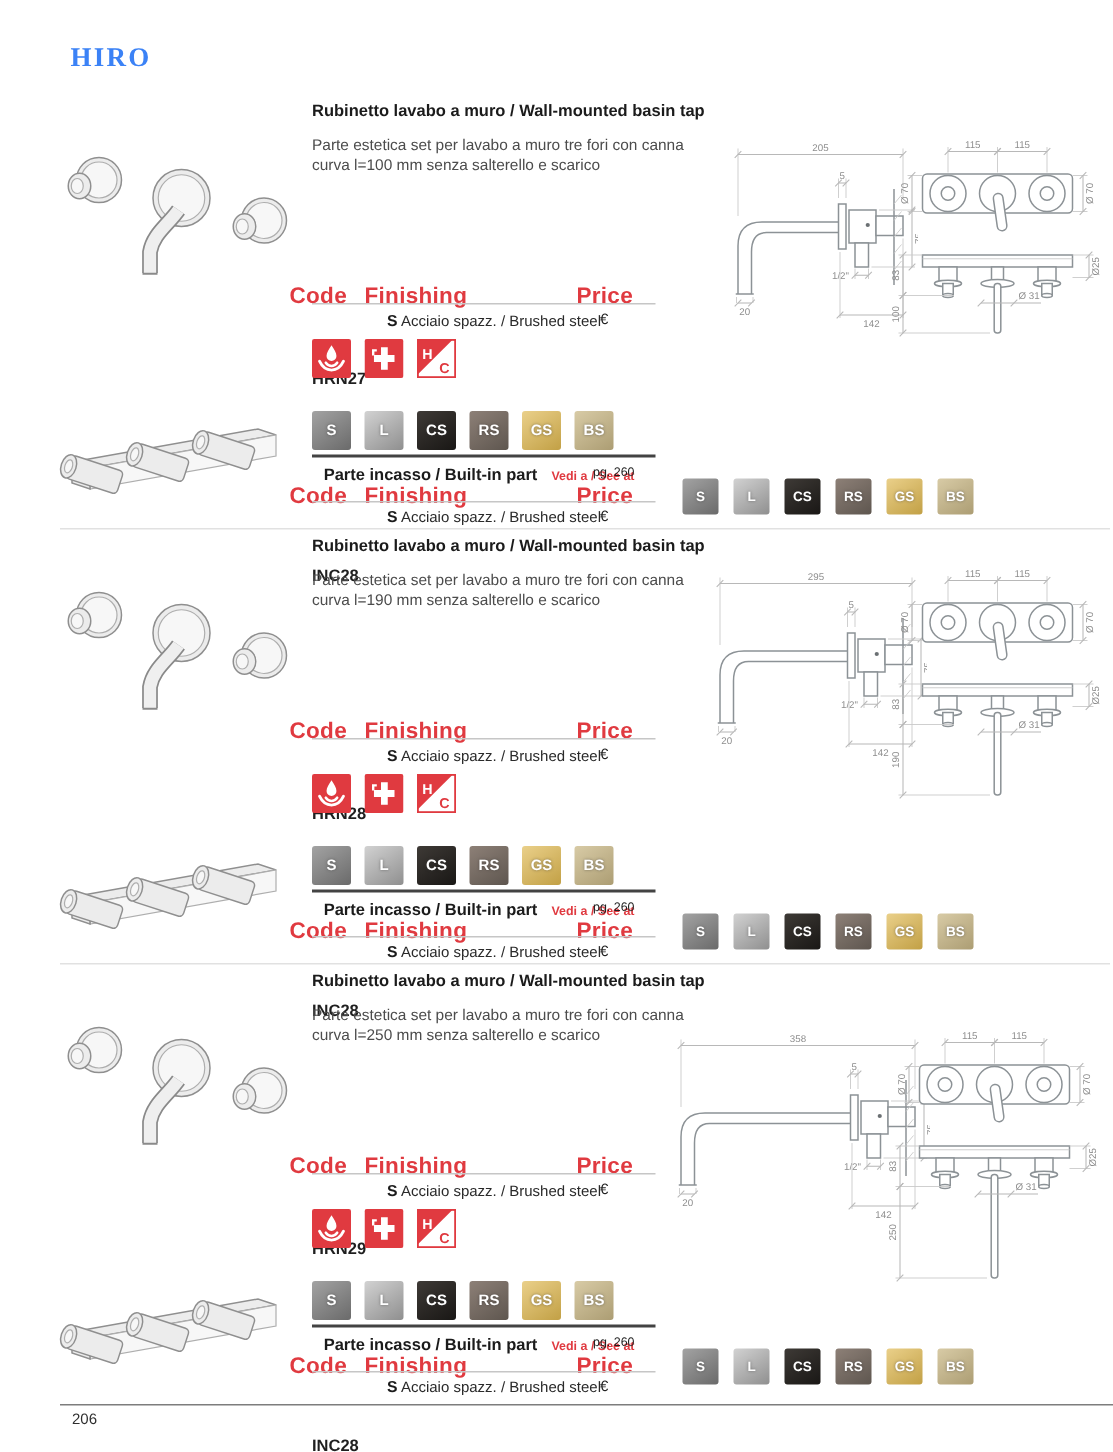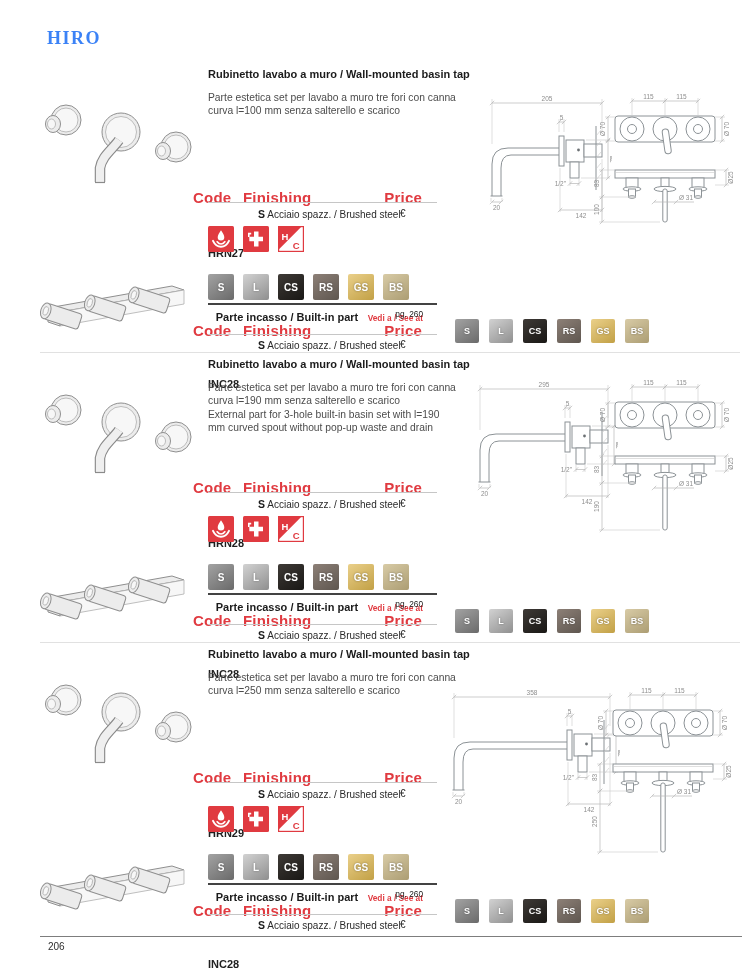--- a/index.html
+++ b/index.html
@@ -297,21 +297,20 @@
   <path d="M 83 50 C 76 60 66 66 64 78 L 64 92" fill="none" stroke="#8a8a8a" stroke-width="10.5"></path>
   <path d="M 83 50 C 76 60 66 66 64 78 L 64 92" fill="none" stroke="#efefef" stroke-width="8.2"></path>
   <line x1="59" y1="92.5" x2="69" y2="92.5" stroke="#8a8a8a" stroke-width="1.2"></line>
   <circle class="ill" cx="140" cy="57" r="15"></circle>
           <circle class="illl" cx="140" cy="57" r="12"></circle>
   <ellipse class="ill" cx="127" cy="61" rx="7.5" ry="8.5"></ellipse>
           <ellipse class="illl" cx="125.5" cy="61" rx="4" ry="5"></ellipse>
 </svg></div>
     <h3 class="ptitle">Rubinetto lavabo a muro / Wall-mounted basin tap</h3>
     <p class="desc it">Parte estetica set per lavabo a muro tre fori con canna curva l=190 mm senza salterello e scarico</p>
-    <p class="desc en">External part for 3-hole built-in basin set with l=190 mm curved spout without pop-up waste and drain</p>
     <div class="thead">
       <span class="hc">Code</span>
       <span class="hf">Finishing</span>
       <span class="hp">Price</span>
     </div>
     <div class="thead-rule"></div>
     <div class="trow">
       <span class="code">HRN28</span>
       <span class="fin"><b>S</b> <span>Acciaio spazz. / Brushed steel</span></span>
       <span class="price">€</span>

